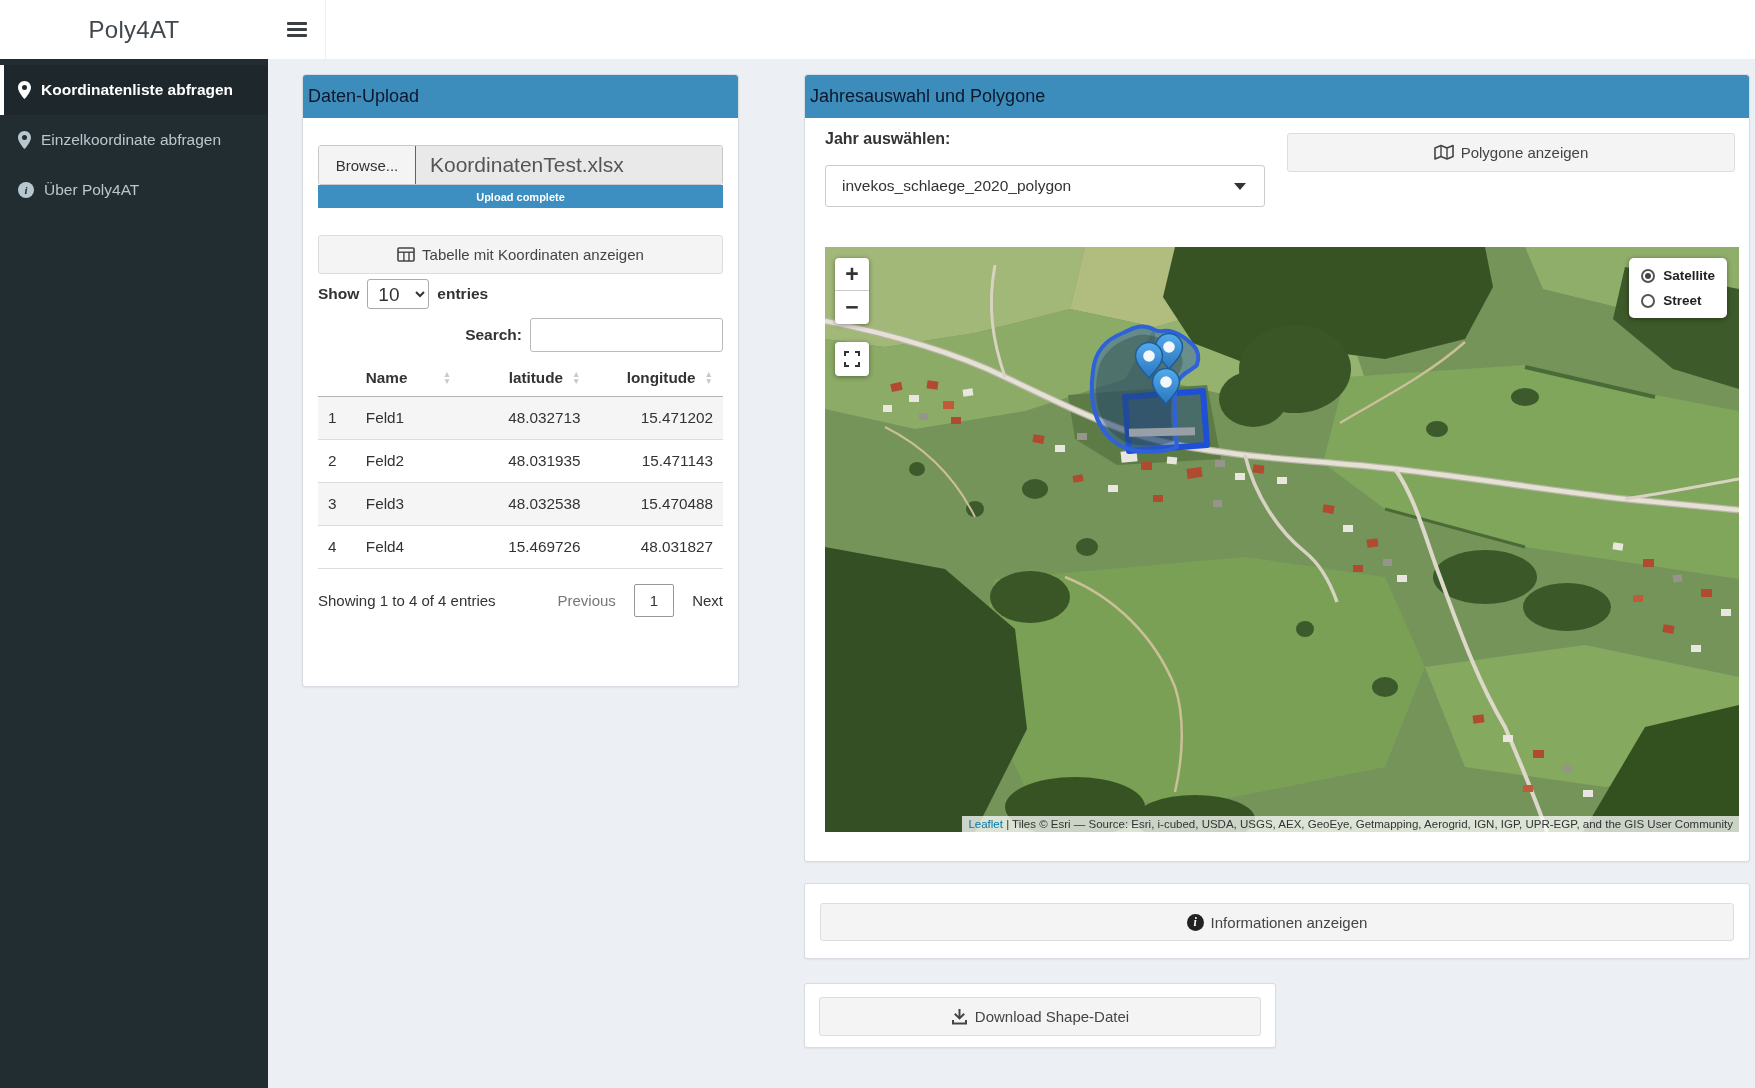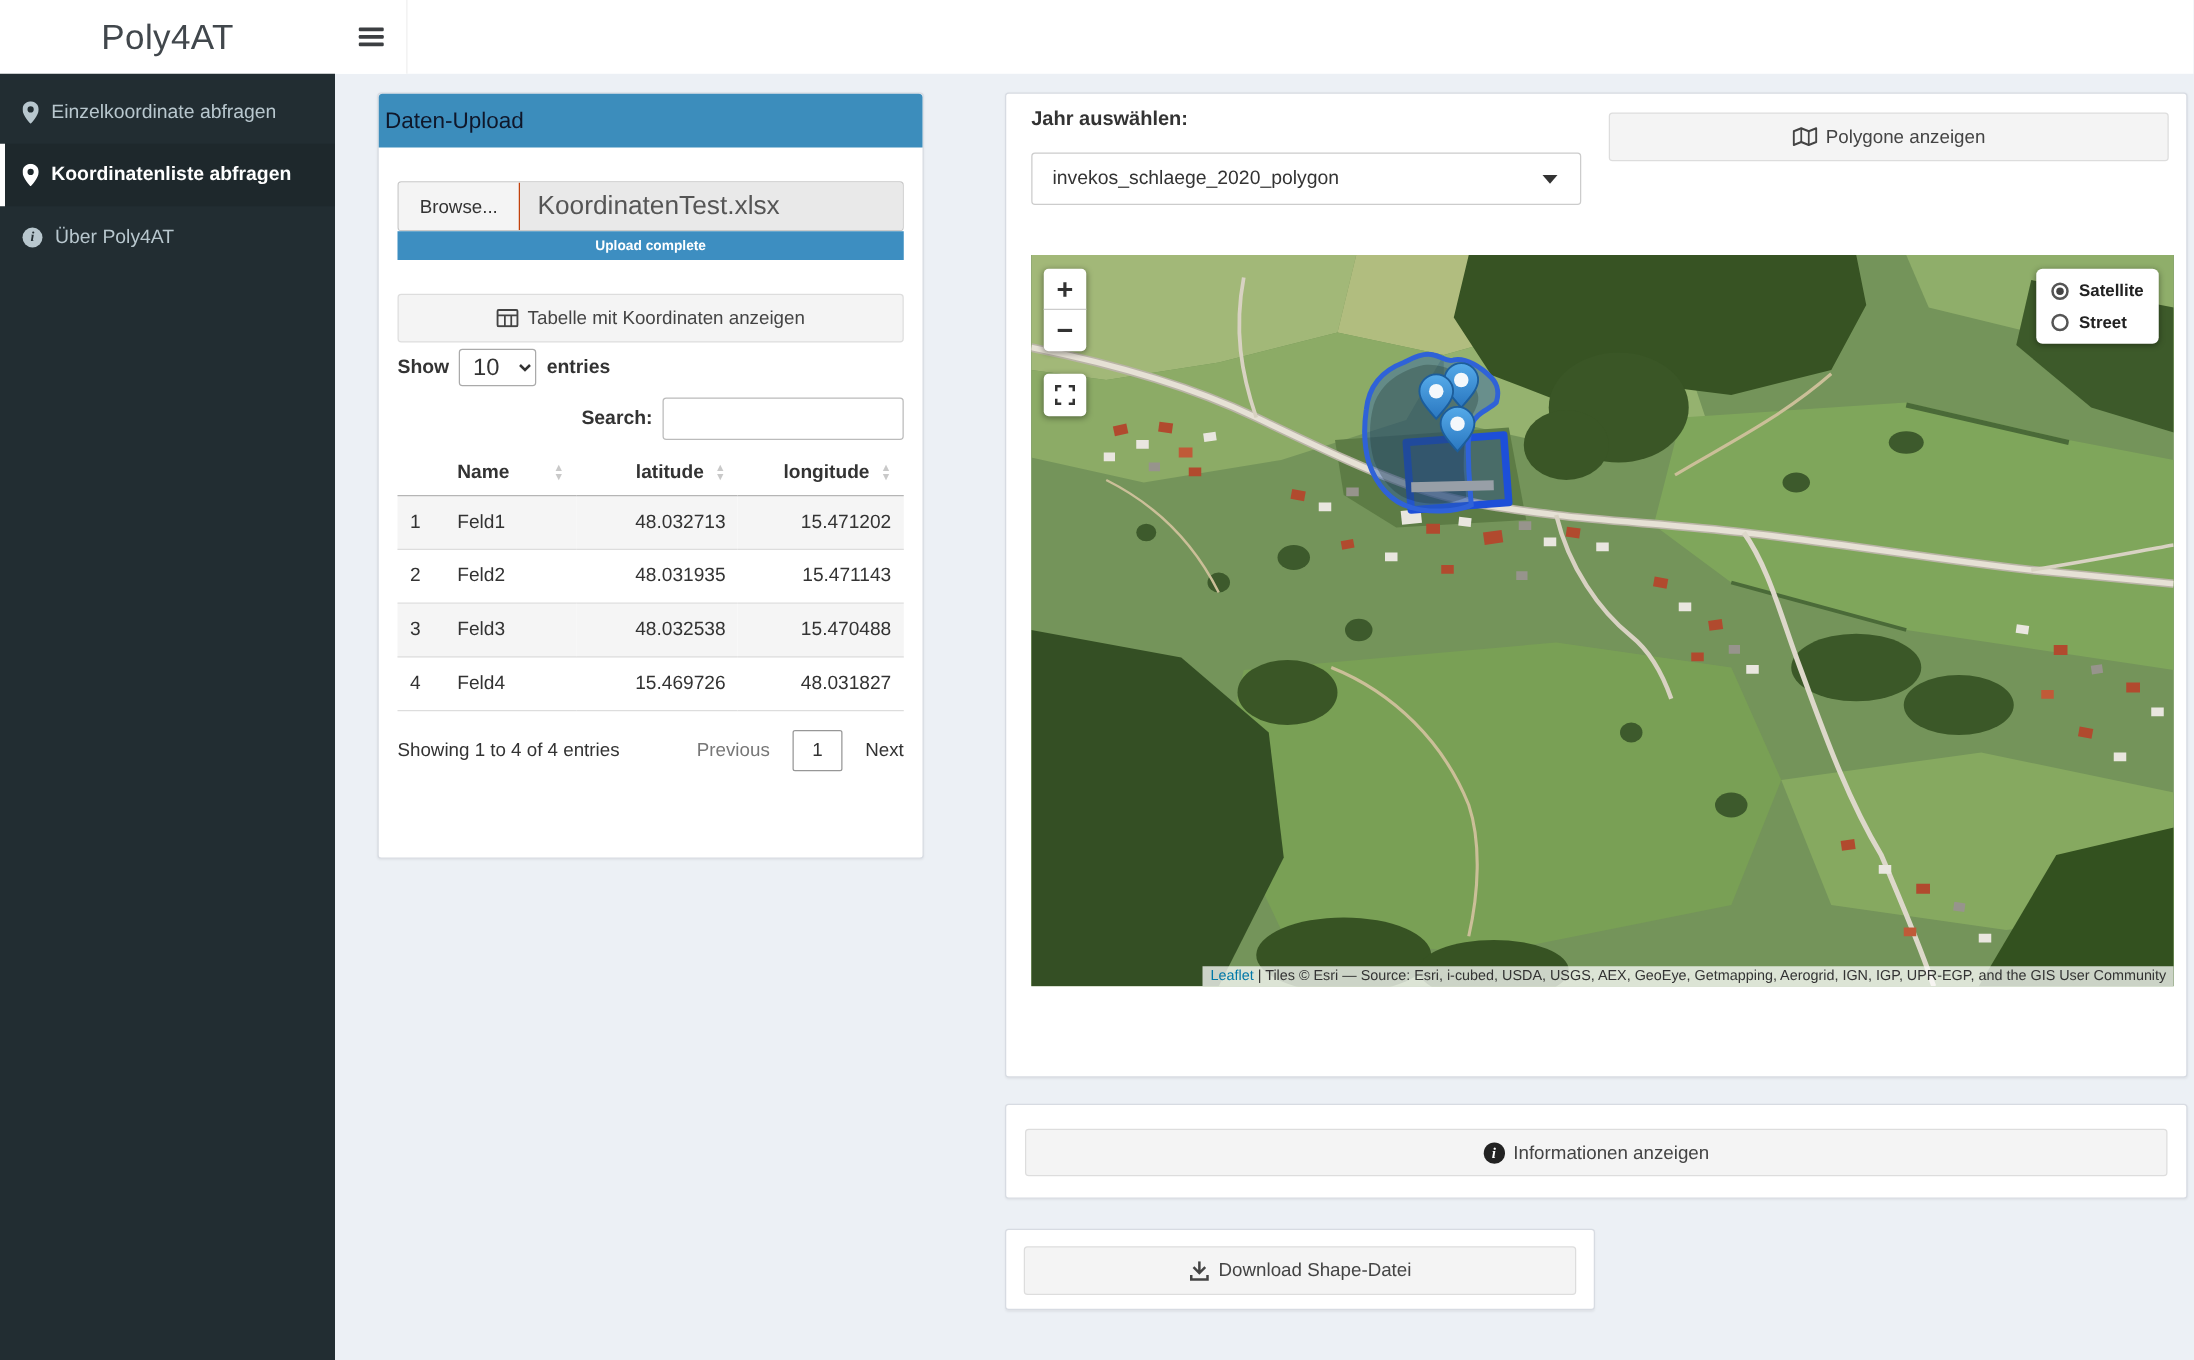--- a/index.html
+++ b/index.html
@@ -2,21 +2,21 @@
 <html><head>
 <meta charset="utf-8">
 <style>
   * { margin:0; padding:0; box-sizing:border-box; }
   body { font-family:"Liberation Sans", sans-serif; background:#ecf0f5; }
   .page { position:relative; width:1755px; height:1088px; background:#ecf0f5; overflow:hidden; }
 
   
   .sidebar { position:absolute; left:0; top:0; width:268px; height:1088px; background:#222d32; }
   .sidebar-header { height:59px; background:#fff; display:flex; align-items:center; justify-content:center;
-                    font-size:28px; color:#41474c; letter-spacing:.3px; }
+                    font-size:24px; color:#41474c; letter-spacing:.3px; }
   .menu { padding-top:6px; }
   .menu-item { display:flex; align-items:center; gap:10px; height:50px; padding:0 14px;
                color:#b8c7ce; font-size:15.5px; border-left:4px solid transparent; cursor:pointer; text-decoration:none; }
   .menu-item.active { background:#1e282c; color:#fff; border-left-color:#fdfdfd; font-weight:bold; }
   .menu-item svg { flex:0 0 auto; }
   .info-badge { display:inline-flex; align-items:center; justify-content:center; width:16px; height:16px;
                 border-radius:50%; background:#b8c7ce; color:#222d32; font:bold italic 11px "Liberation Serif", serif; }
   .info-badge.dark { background:#222; color:#fff; width:17px; height:17px; font-size:12px; }
 
   
@@ -114,31 +114,31 @@
 </head>
 <body>
 
 <div class="page">
 
   <aside class="sidebar">
     <div class="sidebar-header">
       <span>Poly4AT</span>
     </div>
     <nav class="menu">
+      <a class="menu-item active">
+        <svg width="13" height="18" viewBox="0 0 13 18">
+            <path fill="currentColor" d="M6.5 0C2.9 0 0 2.9 0 6.5 0 11.4 6.5 18 6.5 18S13 11.4 13 6.5C13 2.9 10.1 0 6.5 0zm0 9a2.5 2.5 0 1 1 0-5 2.5 2.5 0 0 1 0 5z"></path>
+          </svg>
+        <span>Koordinatenliste abfragen</span>
+      </a>
       <a class="menu-item">
         <svg width="13" height="18" viewBox="0 0 13 18">
             <path fill="currentColor" d="M6.5 0C2.9 0 0 2.9 0 6.5 0 11.4 6.5 18 6.5 18S13 11.4 13 6.5C13 2.9 10.1 0 6.5 0zm0 9a2.5 2.5 0 1 1 0-5 2.5 2.5 0 0 1 0 5z"></path>
           </svg>
         <span>Einzelkoordinate abfragen</span>
-      </a>
-      <a class="menu-item active">
-        <svg width="13" height="18" viewBox="0 0 13 18">
-            <path fill="currentColor" d="M6.5 0C2.9 0 0 2.9 0 6.5 0 11.4 6.5 18 6.5 18S13 11.4 13 6.5C13 2.9 10.1 0 6.5 0zm0 9a2.5 2.5 0 1 1 0-5 2.5 2.5 0 0 1 0 5z"></path>
-          </svg>
-        <span>Koordinatenliste abfragen</span>
       </a>
       <a class="menu-item">
         <span class="info-badge">i</span>
         <span>Über Poly4AT</span>
       </a>
     </nav>
   </aside>
 
   <header class="navbar">
     <button class="hamburger">
@@ -247,20 +247,21 @@
         <span class="paginate">
           <a class="pg-prev">Previous</a>
           <a class="pg-current">1</a>
           <a class="pg-next">Next</a>
         </span>
       </div>
     </div>
   </section>
 
   <section class="card map-card">
+    <div class="card-header">Jahresauswahl und Polygone</div>
     <div class="map-body">
       <div class="year-label">Jahr auswählen:</div>
       <div class="year-select">
         <span>invekos_schlaege_2020_polygon</span>
         <span class="caret"></span>
       </div>
       <button class="btn poly-btn">
         <svg width="20" height="17" viewBox="0 0 20 17">
           <path d="M1 4 7 1.6l6 2.4 6-2.4v11l-6 2.4-6-2.4-6 2.4z" fill="none" stroke="currentColor" stroke-width="1.6" stroke-linejoin="round"></path>
           <path d="M7 1.6v11M13 4v11" fill="none" stroke="currentColor" stroke-width="1.4"></path>

